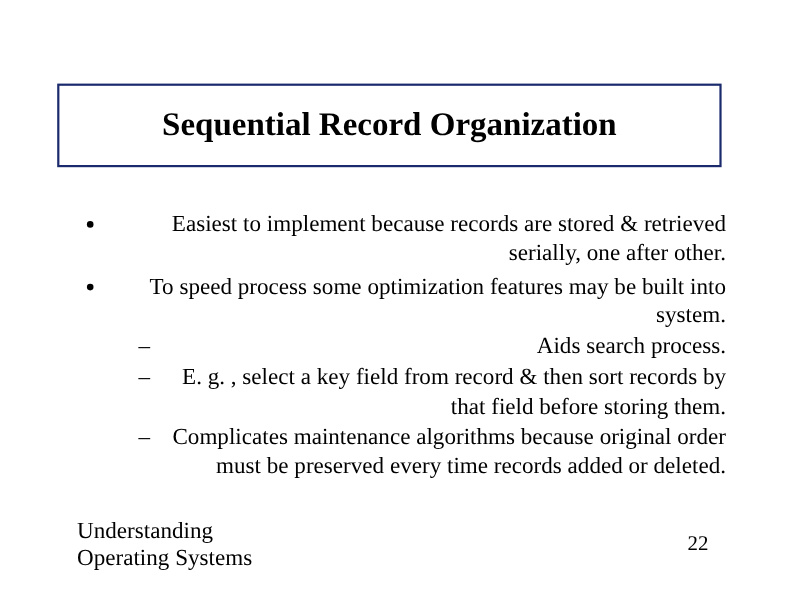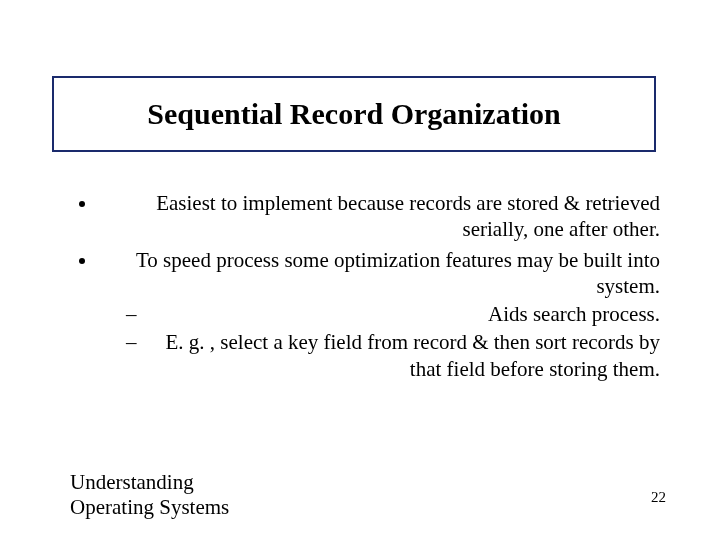--- a/index.html
+++ b/index.html
@@ -70,23 +70,23 @@
   }
   .footer-left {
     position: absolute;
     left: 70px;
     bottom: 20px;
     font-size: 21px;
     line-height: 1.2;
   }
   .footer-right {
     position: absolute;
-    right: 54px;
+    right: 76px;
     bottom: 34px;
-    font-size: 15px;
+    font-size: 19px;
   }
 </style>
 </head>
 <body>
 
 <div class="slide">
 
   <div class="title-box">
     <div class="title-text">Sequential Record Organization</div>
   </div>
@@ -98,20 +98,23 @@
       </li>
       <li>
         <span>To speed process some optimization features may be built into system.</span>
         <ul class="lvl2">
           <li>
             <span>Aids search process.</span>
           </li>
           <li>
             <span>E. g. , select a key field from record &amp; then sort records by that field before storing them.</span>
           </li>
+          <li>
+            <span>Complicates maintenance algorithms because original order must be preserved every time records added or deleted.</span>
+          </li>
         </ul>
       </li>
     </ul>
   </div>
 
   <div class="footer-left">
     <span>Understanding</span><br>
     <span>Operating Systems</span>
   </div>
   <div class="footer-right">22</div>

